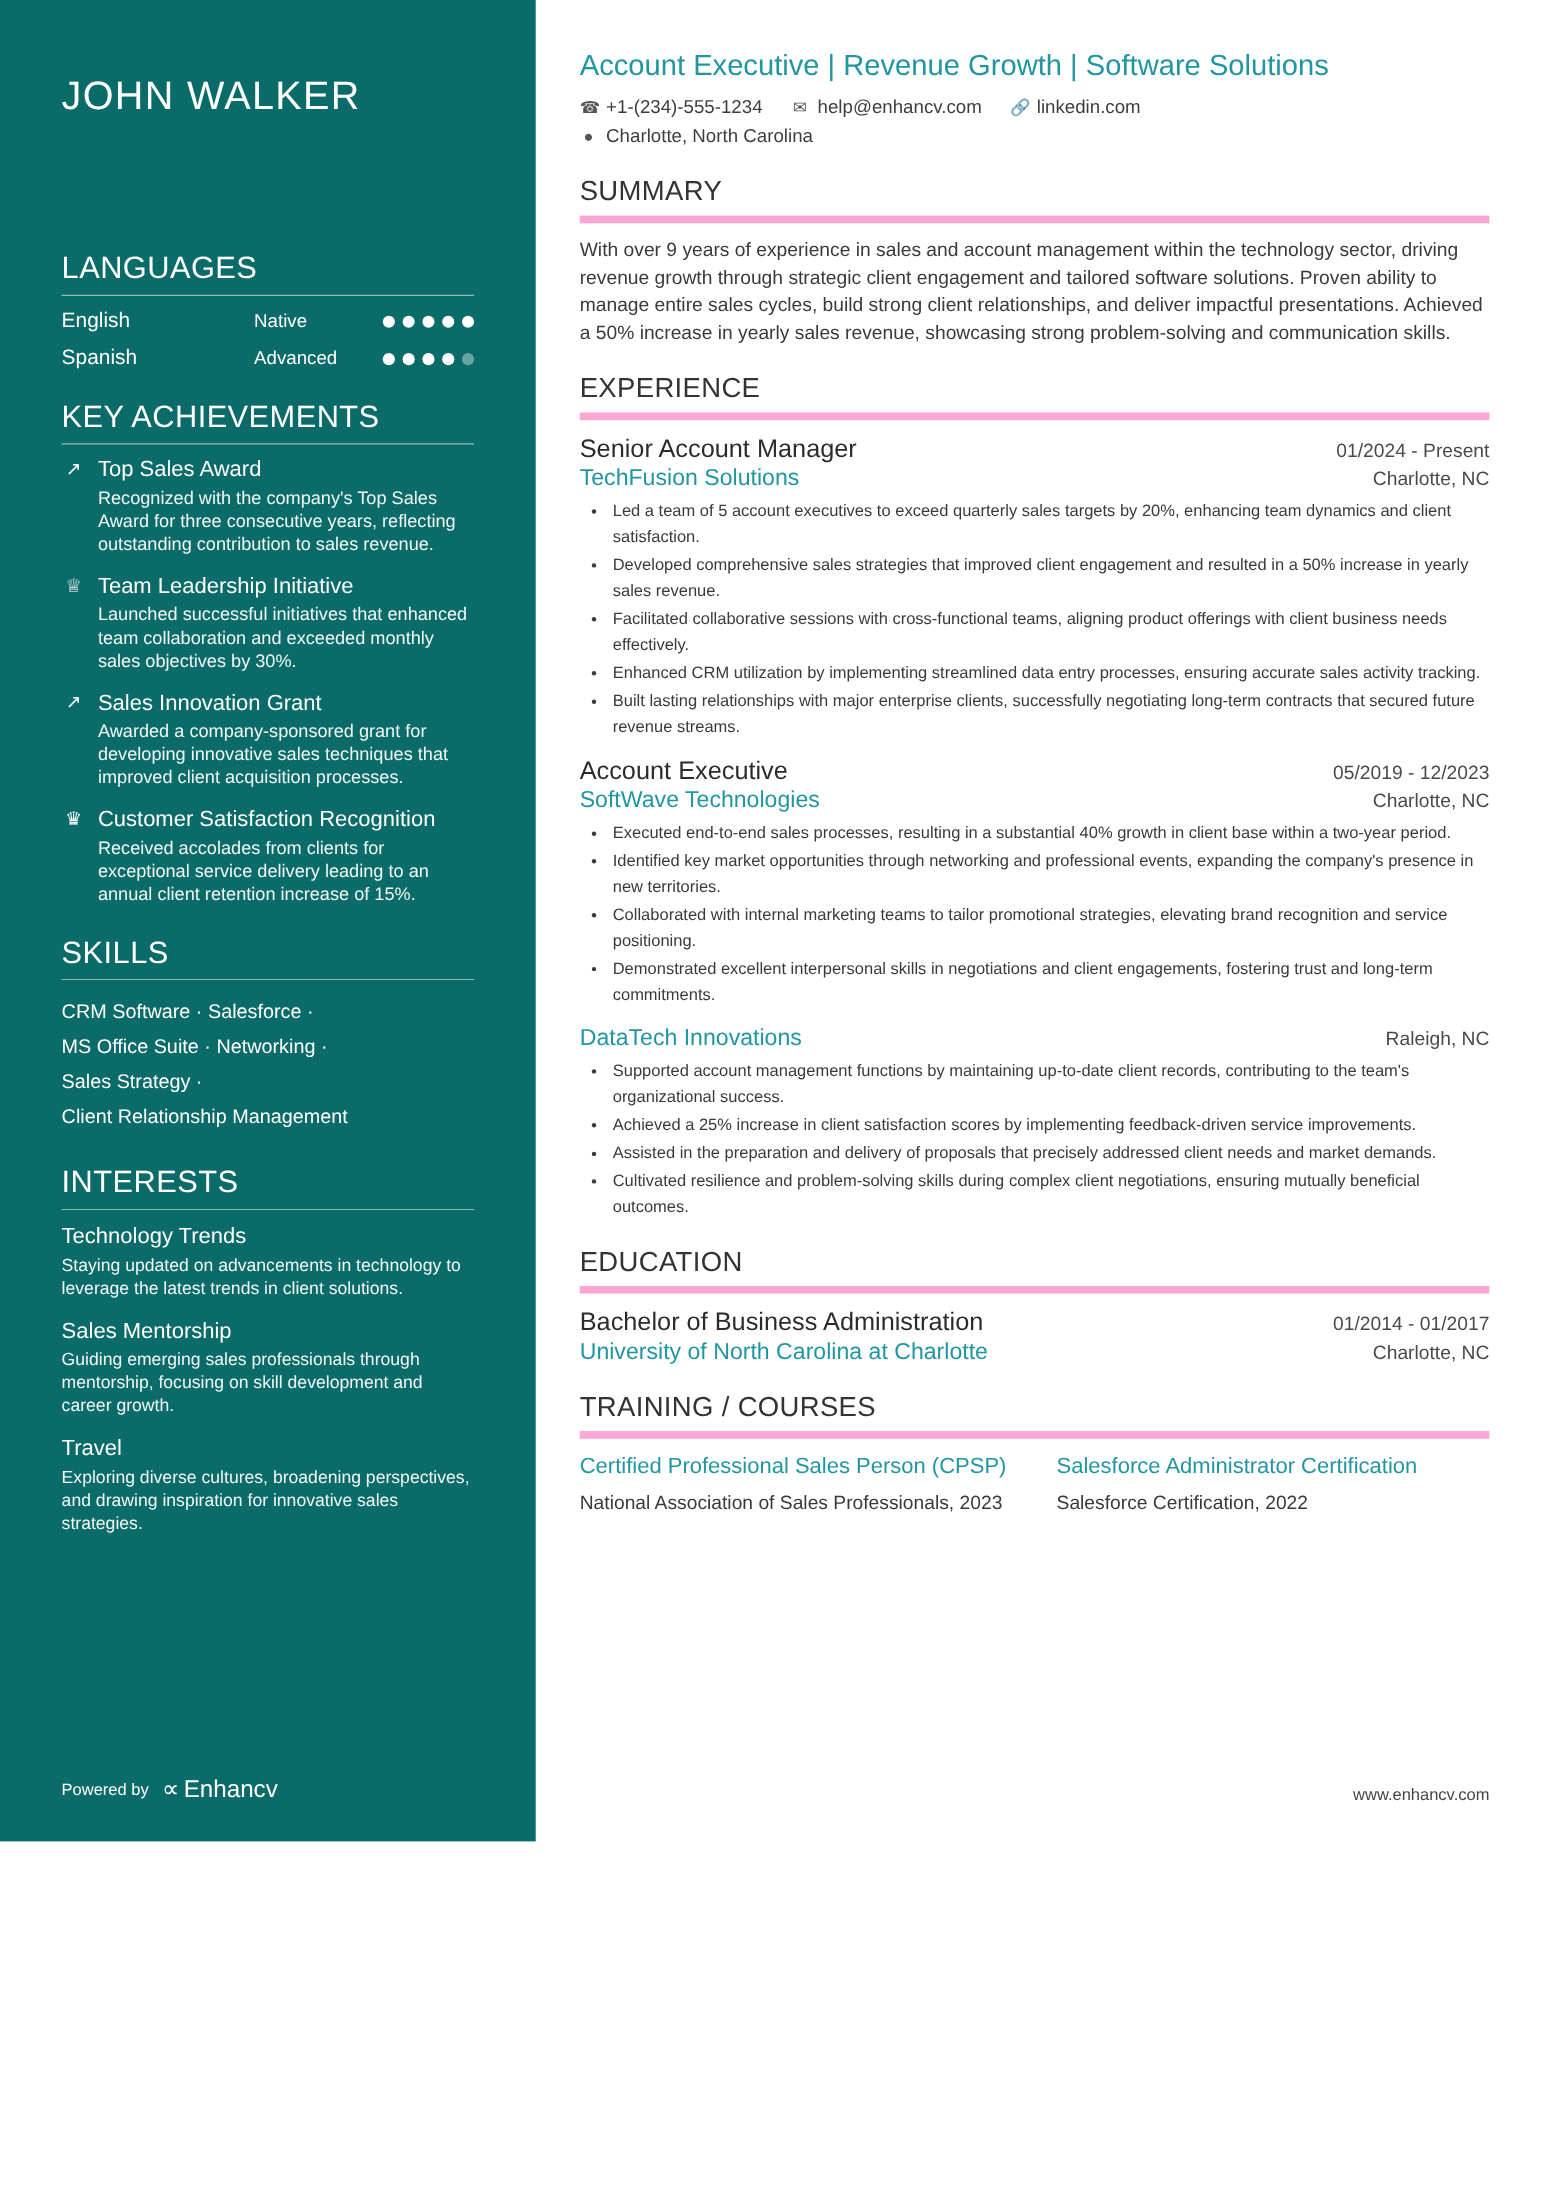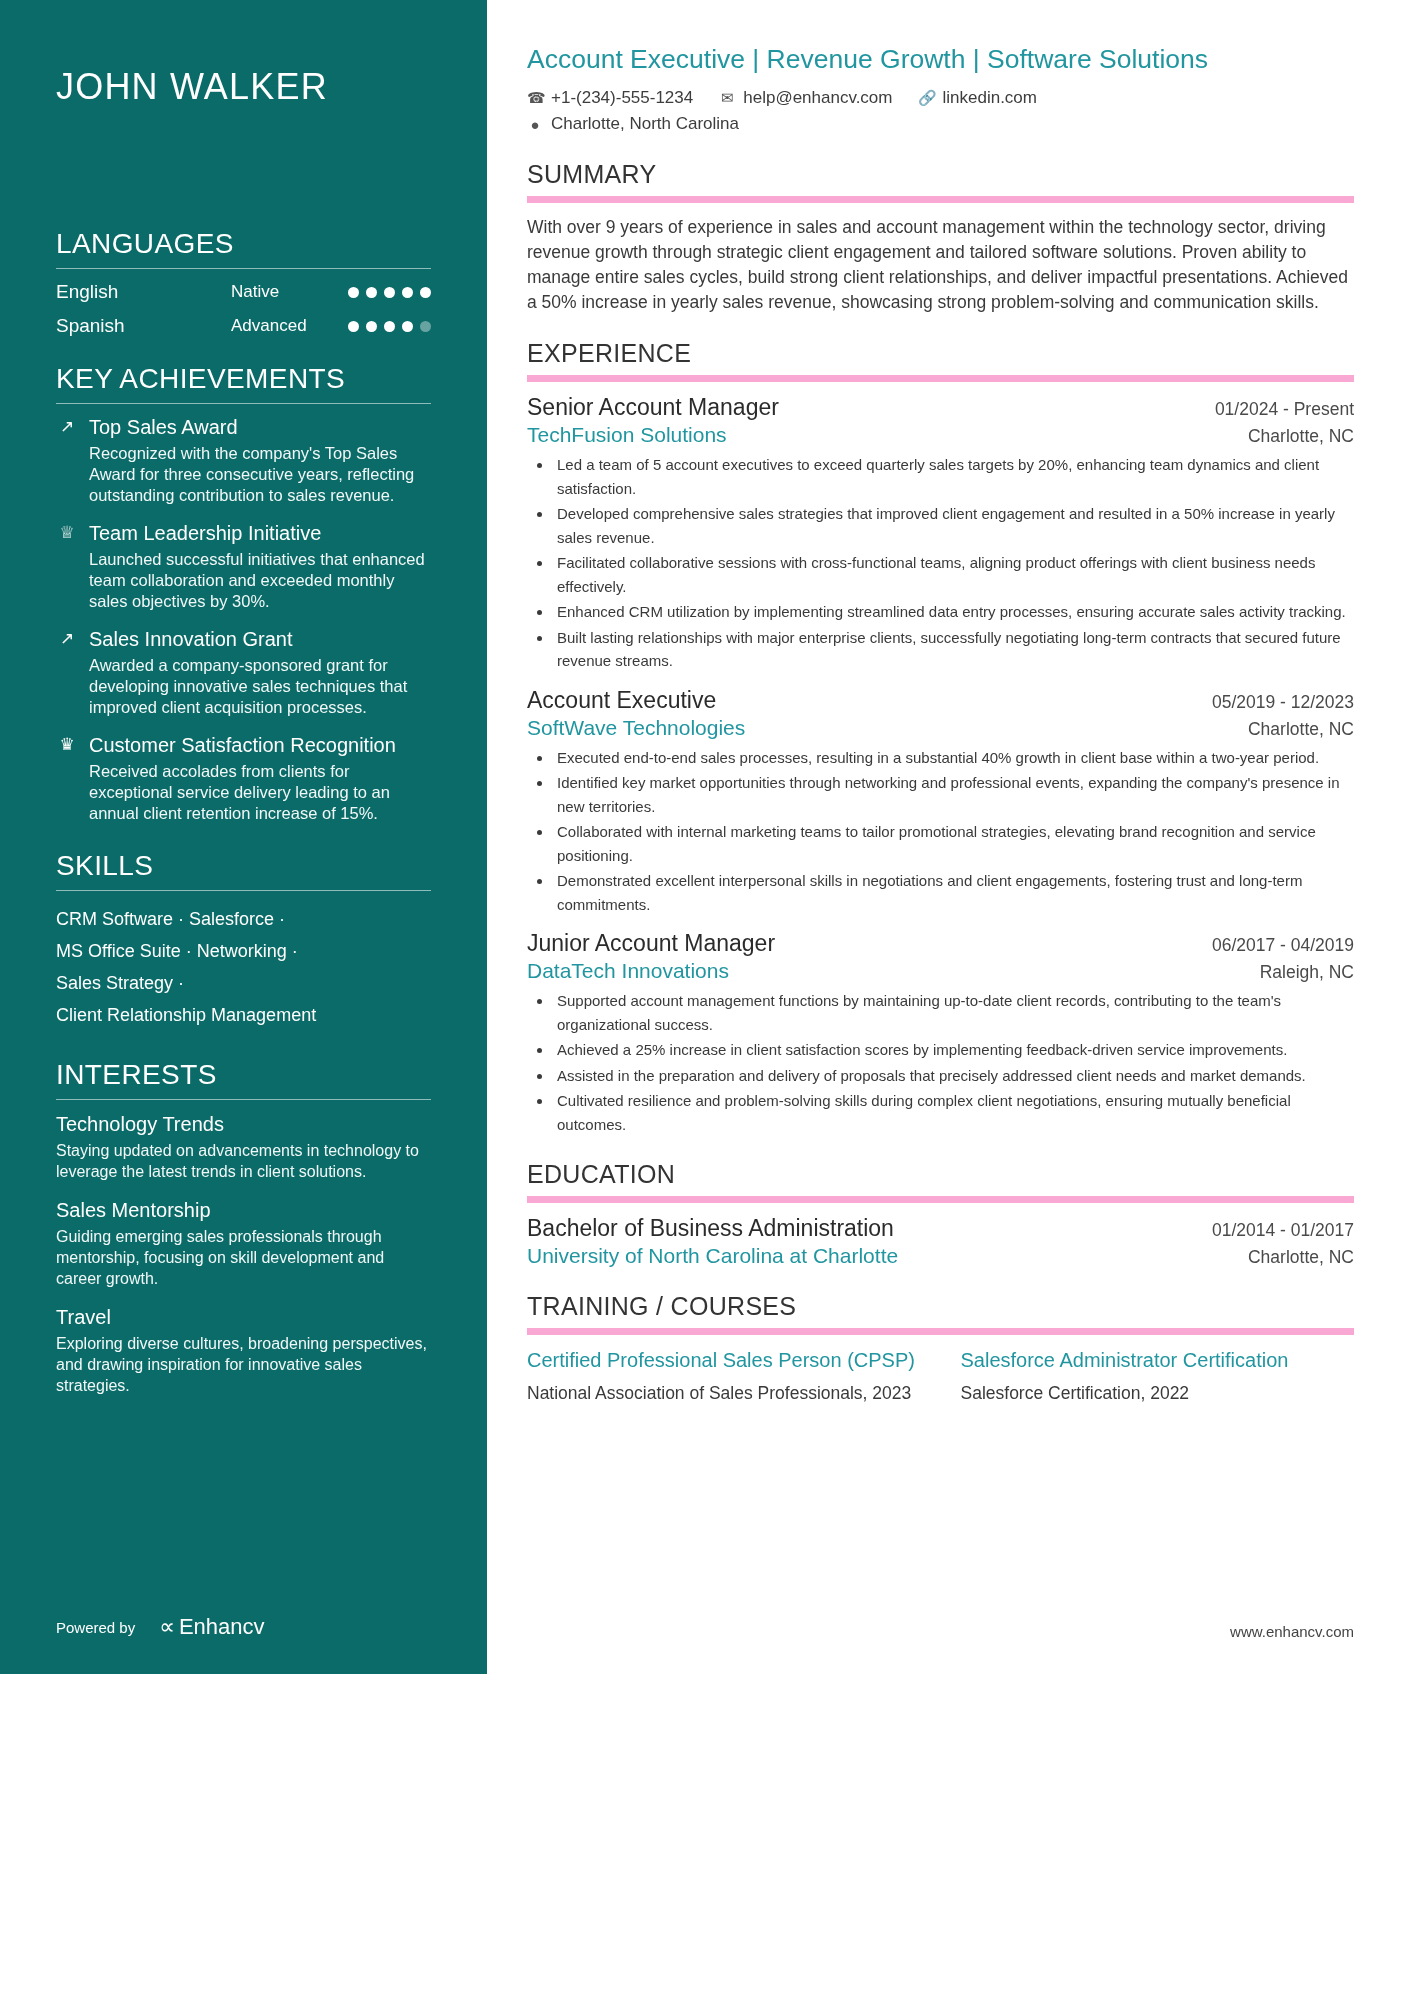--- a/index.html
+++ b/index.html
@@ -79,21 +79,21 @@
   .interest { margin-bottom: 14px; }
   .interest-title { font-size: 20px; line-height: 28px; }
   .interest-desc { font-size: 16px; line-height: 21px; color: #f1f8f7; margin-top: 2px; }
 
   .powered {
     position: absolute;
     left: 56px;
     bottom: 34px;
     display: flex;
     align-items: center;
-    gap: 24px;
+    gap: 12px;
     font-size: 15px;
     color: #ffffff;
   }
   .enhancv-logo { display: flex; align-items: center; gap: 7px; }
   .enhancv-mark { font-size: 22px; letter-spacing: -3px; }
   .enhancv-word { font-size: 22px; }
 
   
   .main {
     flex: 1;
@@ -318,24 +318,20 @@
       <ul class="bullets">
         <li>Executed end-to-end sales processes, resulting in a substantial 40% growth in client base within a two-year period.</li>
         <li>Identified key market opportunities through networking and professional events, expanding the company's presence in new territories.</li>
         <li>Collaborated with internal marketing teams to tailor promotional strategies, elevating brand recognition and service positioning.</li>
         <li>Demonstrated excellent interpersonal skills in negotiations and client engagements, fostering trust and long-term commitments.</li>
       </ul>
     </div>
 
     <div class="job">
       <div class="job-row">
-        <span class="job-title">Junior Account Manager</span>
-        <span class="job-date">06/2017 - 04/2019</span>
-      </div>
-      <div class="job-row">
         <span class="job-company">DataTech Innovations</span>
         <span class="job-loc">Raleigh, NC</span>
       </div>
       <ul class="bullets">
         <li>Supported account management functions by maintaining up-to-date client records, contributing to the team's organizational success.</li>
         <li>Achieved a 25% increase in client satisfaction scores by implementing feedback-driven service improvements.</li>
         <li>Assisted in the preparation and delivery of proposals that precisely addressed client needs and market demands.</li>
         <li>Cultivated resilience and problem-solving skills during complex client negotiations, ensuring mutually beneficial outcomes.</li>
       </ul>
     </div>

